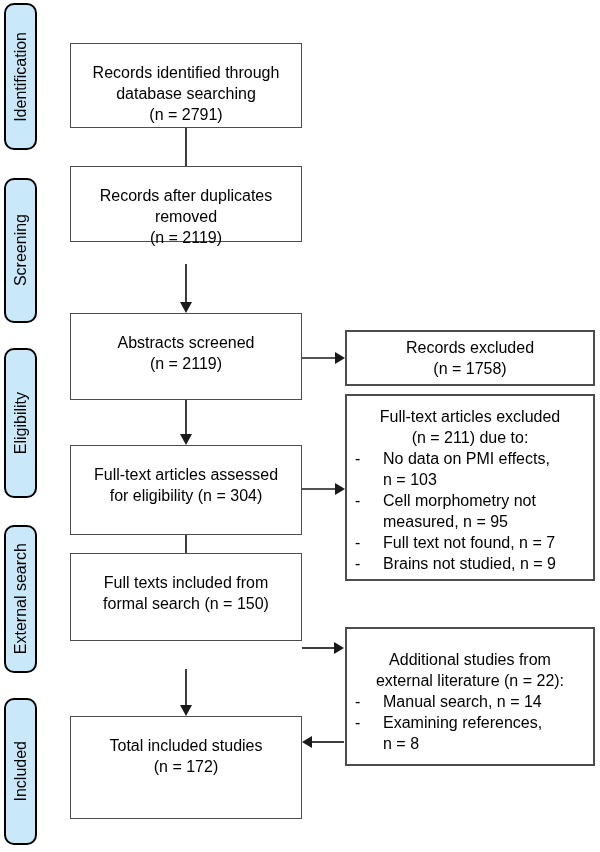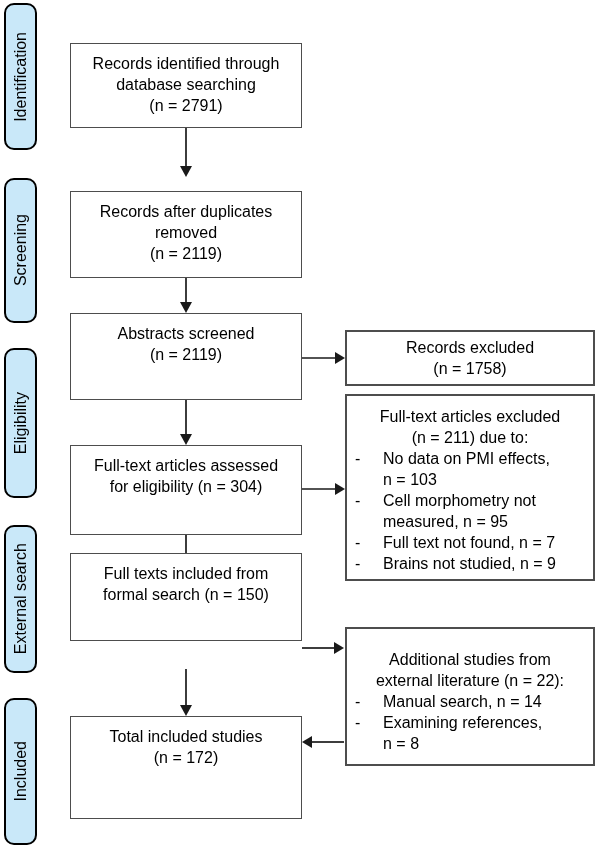--- a/index.html
+++ b/index.html
@@ -26,23 +26,23 @@
   .st3{top:348px;height:150px}
   .st4{top:525px;height:148px}
   .st5{top:698px;height:147px}
 
   
   .box{
     position:absolute;background:#fff;box-sizing:border-box;
     border:1.6px solid var(--box-border,#4d4d4d);
     font-size:16px;line-height:21px;
   }
-  .main{left:70px;width:232px;text-align:center;padding-top:9px;}
+  .main{left:70px;width:232px;text-align:center;padding-top:18px;}
   .b1{top:43px;height:85px}
-  .b2{top:191px;height:87px}
+  .b2{top:166px;height:76px}
   .b3{top:313px;height:87px}
   .b4{top:445px;height:90px}
   .b5{top:553px;height:88px}
   .b6{top:716px;height:103px}
 
   .side{left:345px;width:250px;border-width:2px;}
   .side .line{text-align:center;}
   .s1{top:330px;height:56px;padding-top:5px}
   .s2{top:394px;height:187px;padding-top:10px}
   .s3{top:627px;height:139px;padding-top:20px}

